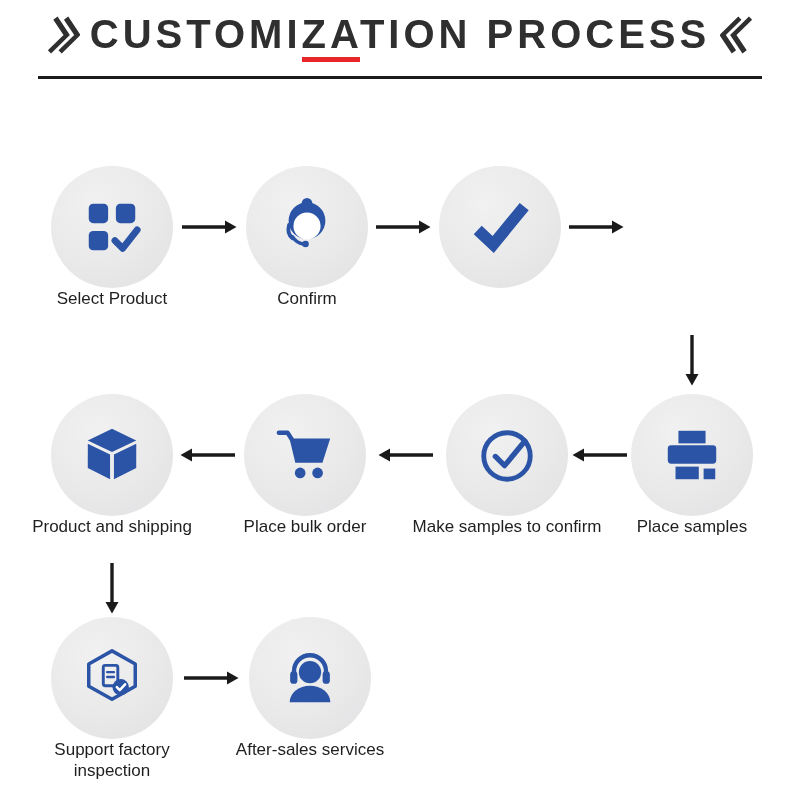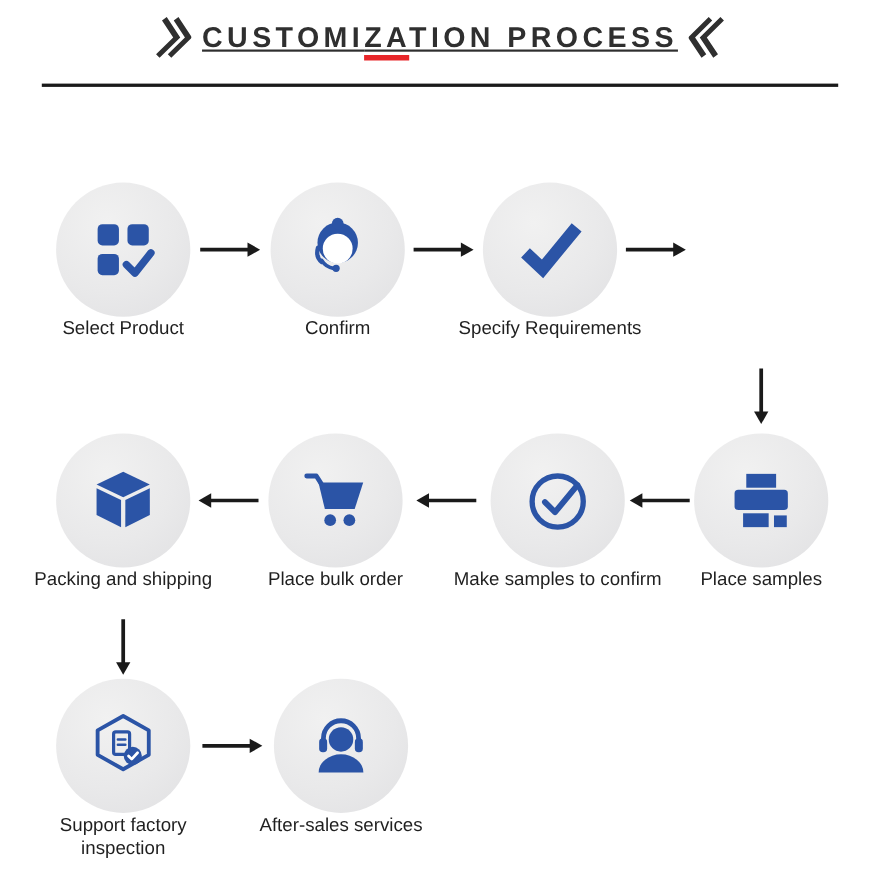--- a/index.html
+++ b/index.html
@@ -7,23 +7,22 @@
     position:relative;width:800px;height:800px;background:#ffffff;
     font-family:"Liberation Sans",sans-serif;overflow:hidden;
   }
   
   .title-row{
     position:absolute;top:12px;left:0;width:100%;
     display:flex;justify-content:center;align-items:center;gap:10px;
     color:var(--title-color,#2f2f2f);
   }
   .title-text{
-    font-size:26px;font-weight:bold;letter-spacing:4px;white-space:nowrap;
+    font-size:40px;font-weight:bold;letter-spacing:4px;white-space:nowrap;
     color:var(--title-color,#2f2f2f);
-    text-decoration:underline;
   }
   .hl{border-bottom:5px solid var(--accent-red,#e8262a);padding-bottom:1px;}
   .mark{transform:skewX(-10deg);color:var(--title-color,#2f2f2f);}
   .divider{
     position:absolute;top:76px;left:38px;right:38px;height:3px;
     background:var(--arrow,#1a1a1a);
   }
   
   .step{
     position:absolute;width:200px;transform:translateX(-50%);
@@ -89,21 +88,20 @@
     </div>
     <div class="label">Confirm</div>
   </div>
 
   <div class="step" style="left:500px;top:166px">
     <div class="circle">
       <svg class="icon" width="62" height="62" viewBox="0 0 64 64">
         <path d="M9 35 L25 50 L57 11" fill="none" stroke="currentColor" stroke-width="12" stroke-linejoin="miter"></path>
       </svg>
     </div>
-    <div class="label">Specify Requirements</div>
   </div>
 
 
   <svg class="arrow" style="left:181px;top:219px" width="56" height="16" viewBox="0 0 56 16">
     <line x1="1" y1="8" x2="45" y2="8" stroke="currentColor" stroke-width="3.4"></line>
     <polygon points="44,1.5 55.5,8 44,14.5" fill="currentColor"></polygon>
   </svg>
   <svg class="arrow" style="left:375px;top:219px" width="56" height="16" viewBox="0 0 56 16">
     <line x1="1" y1="8" x2="45" y2="8" stroke="currentColor" stroke-width="3.4"></line>
     <polygon points="44,1.5 55.5,8 44,14.5" fill="currentColor"></polygon>
@@ -118,21 +116,21 @@
   </svg>
 
   <div class="step" style="left:112px;top:394px">
     <div class="circle">
       <svg class="icon" width="62" height="62" viewBox="0 0 64 64">
         <polygon points="32,5 57,17 32,29 7,17" fill="currentColor"></polygon>
         <polygon points="7,20.5 30,31.5 30,57 7,45.5" fill="currentColor"></polygon>
         <polygon points="57,20.5 34,31.5 34,57 57,45.5" fill="currentColor"></polygon>
       </svg>
     </div>
-    <div class="label">Packing and shipping</div>
+    <div class="label">Product and shipping</div>
   </div>
 
   <div class="step" style="left:305px;top:394px">
     <div class="circle">
       <svg class="icon" width="62" height="62" viewBox="0 0 64 64">
         <polyline points="5,9 14,9 18.5,16" stroke="currentColor" stroke-width="4.5" fill="none" stroke-linecap="round" stroke-linejoin="round"></polyline>
         <polygon points="16,15 58,15 50,40 22,40" fill="currentColor"></polygon>
         <circle cx="27" cy="50.5" r="5.5" fill="currentColor"></circle>
         <circle cx="45" cy="50.5" r="5.5" fill="currentColor"></circle>
       </svg>

